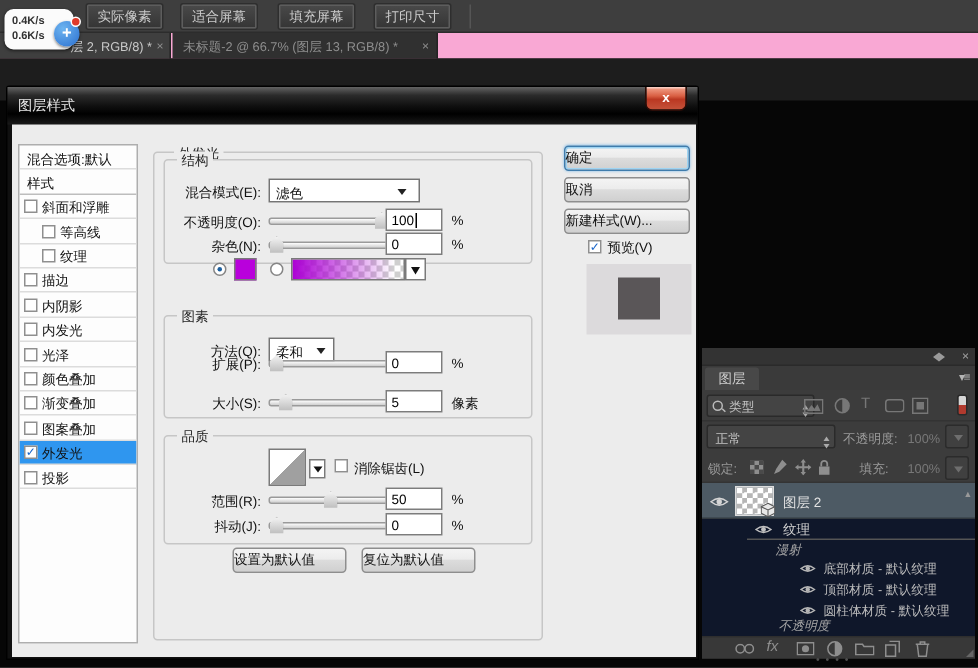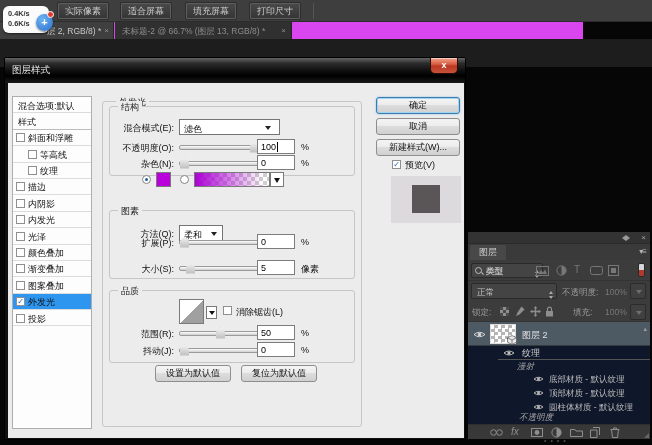--- a/index.html
+++ b/index.html
@@ -13,21 +13,21 @@
 .tsep{position:absolute;top:3px;width:1px;height:16px;background:#555;}
 
 
 #bubble{position:absolute;left:3px;top:6px;width:46px;height:27px;background:#fbfbfb;border-radius:6px;box-shadow:0 1px 2px rgba(0,0,0,.5);z-index:60;}
 #bubble .ln{position:absolute;left:5px;font-size:8px;color:#333;font-weight:bold;transform:scale(.92);transform-origin:left;}
 #bubble .l1{top:3px;}#bubble .l2{top:13px;}
 #bcirc{position:absolute;left:36px;top:14px;width:17px;height:17px;border-radius:50%;background:radial-gradient(circle at 35% 30%,#6db4f0,#2a6fd0);z-index:61;box-shadow:0 1px 2px rgba(0,0,0,.5);color:#fff;font-size:11px;line-height:16px;text-align:center;font-weight:bold;}
 #bdot{position:absolute;left:47px;top:11px;width:7px;height:7px;border-radius:50%;background:#e03a2a;z-index:62;border:1px solid #fff;}
 
 
-#tabbar{position:absolute;left:0;top:22px;width:583px;height:17px;background:#d946ef;}
+#tabbar{position:absolute;left:0;top:22px;width:652px;height:17px;background:#f9a8d4;}
 .tab{position:absolute;top:0;height:17px;}
 #tab1{left:0;width:114px;background:#3f3f3f;border-right:1px solid #232323;color:#c8c8c8;}
 #tab2{left:115px;width:177px;background:#303030;border-right:1px solid #232323;color:#8d8d8d;}
 .tab .lbl{position:absolute;top:4px;font-size:8.5px;white-space:nowrap;}
 #tab1 .lbl{left:47px;}
 #tab2 .lbl{left:7px;}
 .tab .x{position:absolute;top:4px;font-size:8px;color:#909090;}
 #tab1 .x{right:4px;}
 #tab2 .x{right:5px;}
 
@@ -61,21 +61,21 @@
 .row{position:absolute;left:0;width:100%;height:16px;}
 .rlb{position:absolute;right:180px;top:3px;font-size:9px;color:#111;white-space:nowrap;}
 .combo{position:absolute;top:0;height:16px;background:#fff;border:1px solid #747474;font-size:9px;color:#111;}
 .combo .cv{position:absolute;left:4px;top:2.5px;white-space:nowrap;}
 .combo .ar{position:absolute;right:8px;top:5.5px;width:0;height:0;border:3px solid transparent;border-top:4.5px solid #222;}
 .slider{position:absolute;left:69px;top:5.5px;width:80px;height:5px;border:1px solid #9a9a9a;border-radius:2px;background:linear-gradient(#fdfdfd,#cfcfcf);}
 .thumb{position:absolute;top:-4px;width:9px;height:11px;background:linear-gradient(#f2f2f2,#bdbdbd);clip-path:polygon(50% 0,100% 38%,100% 100%,0 100%,0 38%);filter:drop-shadow(0 0 1px #444);}
 .vbox{position:absolute;left:147px;top:0;width:38px;height:15px;background:#fff;border:1px solid #7c7c7c;font-size:9px;color:#000;}
 .vbox .v{position:absolute;left:3px;top:2px;}
 .unit{position:absolute;left:191px;top:3px;font-size:9px;color:#111;white-space:nowrap;}
-.wbtn{position:absolute;background:linear-gradient(#f4f4f4,#ececec 45%,#dcdcdc 50%,#d0d0d0);border:1px solid #8e8e8e;border-radius:3px;font-size:9px;color:#111;text-align:center;}
+.wbtn{position:absolute;background:linear-gradient(#f4f4f4,#ececec 45%,#dcdcdc 50%,#d0d0d0);border:1px solid #8e8e8e;border-radius:3px;font-size:9px;color:#111;}
 
 
 #g-struct{top:4px;height:70px;}
 #g-elem{top:108px;height:69px;}
 #g-qual{top:188px;height:73px;}
 .radio{position:absolute;top:3px;width:9px;height:9px;border:1px solid #858585;border-radius:50%;background:#fff;}
 .radio.on::after{content:"";position:absolute;left:2px;top:2px;width:3px;height:3px;border-radius:50%;background:#1c5f9e;}
 #swatch{position:absolute;left:46px;top:0;width:15px;height:15px;background:#b900dc;border:1px solid #7a7a7a;}
 #gradbar{position:absolute;left:84px;top:0;width:76px;height:15px;border:1px solid #7a7a7a;background:linear-gradient(to right,#ac00d4,rgba(172,0,212,0) 92%),conic-gradient(#cfcfcf 25%,#fff 0 50%,#cfcfcf 0 75%,#fff 0);background-size:100% 100%,8px 8px;}
 #gradarrow{position:absolute;left:160px;top:0;width:14px;height:15px;background:#fff;border:1px solid #7a7a7a;}
@@ -102,21 +102,21 @@
 #ldock{position:absolute;left:0;top:0;width:100%;height:12px;background:#333;border-bottom:1px solid #2a2a2a;color:#a5a5a5;}
 .chev{position:absolute;top:3px;width:0;height:0;border:3px solid transparent;}
 .chev.l{border-right:4px solid #9a9a9a;}
 .chev.r{border-left:4px solid #9a9a9a;}
 #ldock .dx{position:absolute;right:4px;top:1px;font-size:8px;line-height:10px;}
 #ltabrow{position:absolute;left:0;top:12px;width:100%;height:16px;background:#3a3a3a;}
 #ltab{position:absolute;left:2px;top:1px;width:36px;height:15px;background:#484848;border-radius:2px 2px 0 0;color:#cfcfcf;font-size:9px;text-align:center;line-height:15px;}
 #lmenu{position:absolute;right:4px;top:3px;color:#b5b5b5;font-size:8px;letter-spacing:-1px;}
 #lfilter{position:absolute;left:0;top:28px;width:100%;height:21px;background:#3c3c3c;border-bottom:1px solid #333;}
 .dcombo{position:absolute;background:#444;border:1px solid #2a2a2a;border-radius:2px;color:#c2c2c2;font-size:8.5px;}
-#fcombo{left:3px;top:3px;width:72px;height:15px;font-weight:bold;}
+#fcombo{left:3px;top:3px;width:72px;height:15px;}
 #fcombo .cv{position:absolute;left:14px;top:2px;white-space:nowrap;}
 .udar{position:absolute;right:3px;}
 .udar i{display:block;width:0;height:0;border:2.5px solid transparent;}
 .udar .u{border-bottom:3.5px solid #aaa;margin-bottom:1.5px;}
 .udar .d{border-top:3.5px solid #aaa;}
 .mag{position:absolute;left:3px;top:3px;width:9px;height:9px;}
 .mag::before{content:"";position:absolute;left:0;top:0;width:5px;height:5px;border:1px solid #bbb;border-radius:50%;}
 .mag::after{content:"";position:absolute;left:5.5px;top:5.5px;width:3px;height:1px;background:#bbb;transform:rotate(45deg);}
 .fico{position:absolute;top:5px;color:#777;font-size:9px;}
 #ftoggle{position:absolute;right:5px;top:3px;width:7px;height:14px;border-radius:2px;overflow:hidden;border:1px solid #2a2a2a;}

